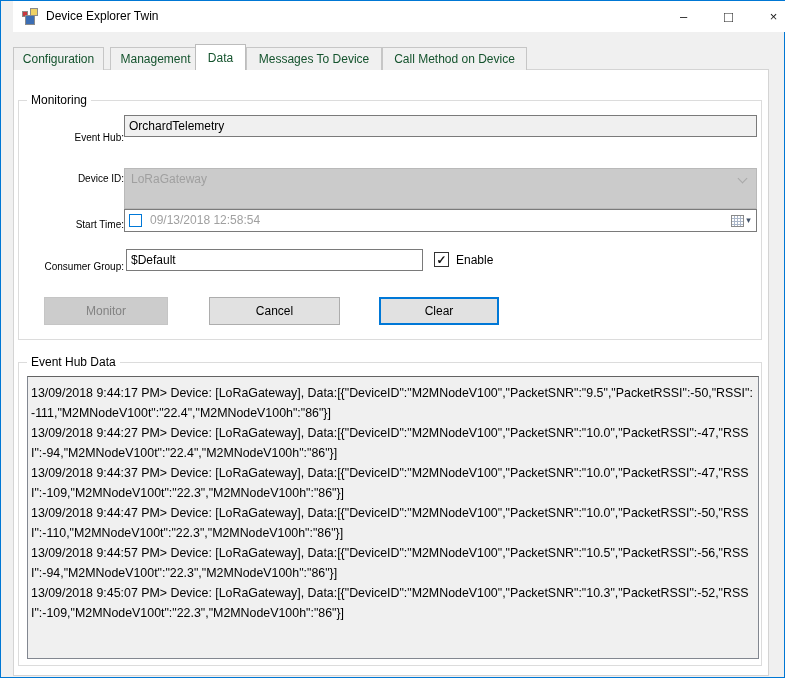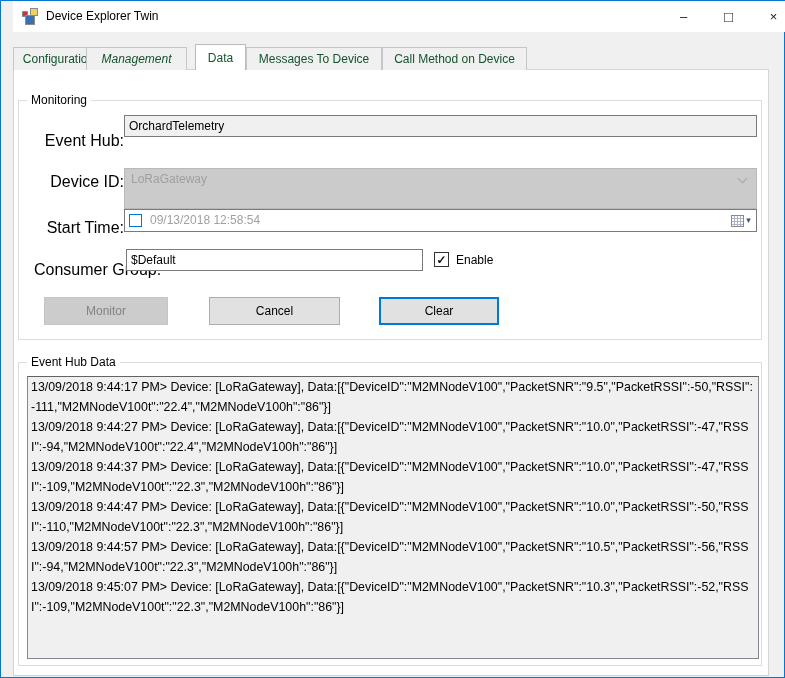--- a/index.html
+++ b/index.html
@@ -50,21 +50,21 @@
   .groupbox { position:absolute; border:1px solid #dcdcdc; z-index:5; }
   .groupbox-legend {
     position:absolute; top:-8px; left:8px; background:#ffffff; padding:0 4px;
     font-size:12px; color:#000; white-space:nowrap;
   }
   #gb-monitoring { left:17px; top:99px;  width:744px; height:240px; }
   #gb-eventhub   { left:17px; top:361px; width:744px; height:304px; }
   
   .field-label {
     position:absolute; width:90px; text-align:right;
-    font-size:16px; color:#000; white-space:nowrap;
+    font-size:10px; color:#000; white-space:nowrap;
   }
   .textbox {
     position:absolute; border:1px solid #7a7a7a; background:#ffffff;
     font-family:"Liberation Sans", sans-serif; font-size:12px; color:#000;
     padding:0 4px; outline:none;
   }
   .textbox.readonly { background:#f0f0f0; }
   .combobox {
     position:absolute; background:#cbcbcb; border:1px solid #b9b9b9;
     font-size:12px; color:#a0a0a0; line-height:21px; padding:0 6px;
@@ -108,21 +108,21 @@
     position:absolute; height:28px; display:flex; align-items:center; justify-content:center;
     font-size:12px; white-space:nowrap;
   }
   .btn.normal   { background:#e1e1e1; border:1px solid #adadad; color:#000; }
   .btn.disabled { background:#cccccc; border:1px solid #c5c5c5; color:#838383; }
   .btn.focused  { background:#e1e1e1; border:2px solid #0078d7; color:#000; }
   
   .logbox {
     position:absolute; left:8px; top:13px; width:732px; height:283px;
     background:#f0f0f0; border:1px solid #828790; border-top-color:#636363;
-    padding:0 3px; overflow:hidden;
+    padding:6px 3px; overflow:hidden;
   }
   .log-entry {
     font-size:12.4px; line-height:20px; color:#000;
     word-break:break-all; white-space:normal;
   }
 </style>
 </head>
 <body>
 
 <div class="window">
@@ -143,21 +143,21 @@
       </div>
       <div class="win-btn">
         <span>×</span>
       </div>
     </div>
   </div>
 
   <div class="tab" style="left:12px; width:91px;">
     <span>Configuration</span>
   </div>
-  <div class="tab" style="left:85px; width:101px;font-style:italic;">
+  <div class="tab" style="left:109px; width:91px;">
     <span>Management</span>
   </div>
   <div class="tab active" style="left:194px; width:51px;">
     <span>Data</span>
   </div>
   <div class="tab" style="left:381px; width:145px;">
     <span>Call Method on Device</span>
   </div>
   <div class="tab" style="left:245px; width:136px;">
     <span>Messages To Device</span>

